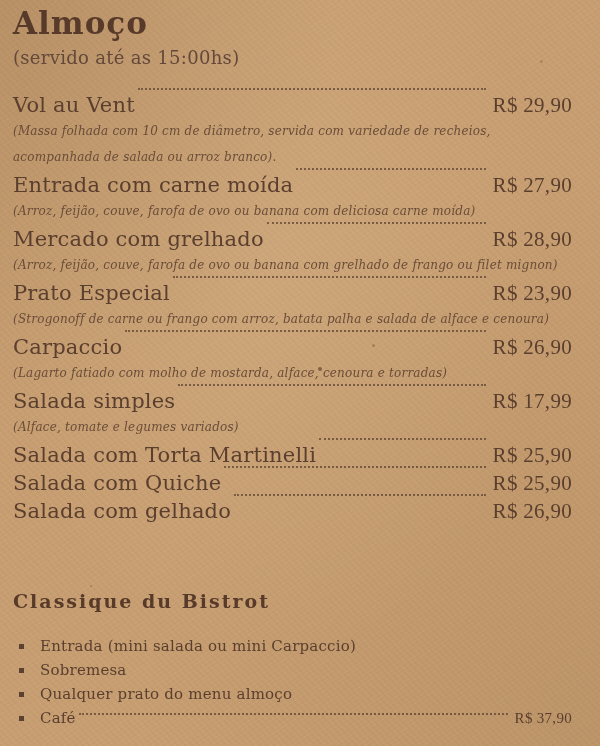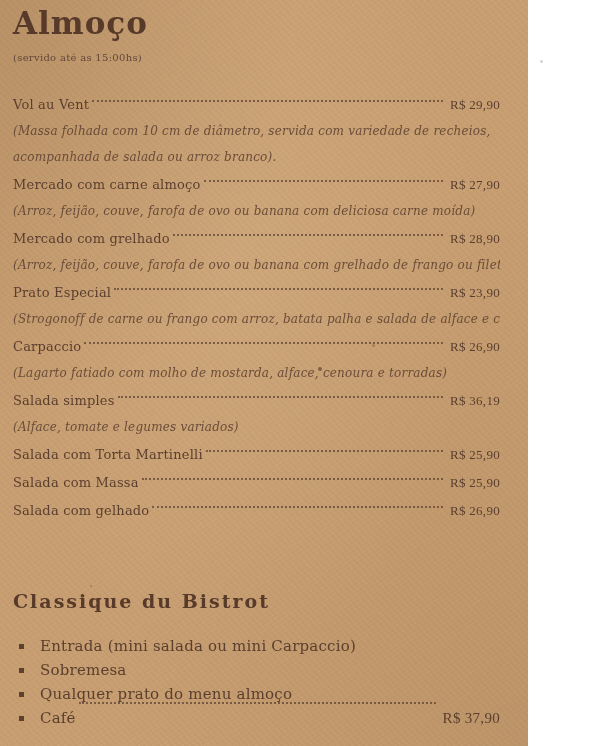--- a/index.html
+++ b/index.html
@@ -2,54 +2,54 @@
 <html><head>
 <meta charset="utf-8">
 <style>
   html,body{margin:0;padding:0;}
   body{
     width:600px;height:746px;overflow:hidden;
     font-family:"DejaVu Serif", serif;
   }
   .page{
     position:relative;
-    width:528px;height:746px;
+    width:600px;height:746px;
     box-sizing:border-box;
     padding:6px 28px 0 13px;
     background:
       radial-gradient(ellipse at 45% 35%, rgba(255,235,200,0.10), rgba(0,0,0,0) 60%),
       radial-gradient(ellipse at 100% 100%, rgba(90,60,30,0.10), rgba(0,0,0,0) 55%),
       radial-gradient(ellipse at 0% 0%, rgba(80,50,25,0.12), rgba(0,0,0,0) 40%),
       repeating-linear-gradient(47deg, rgba(120,85,50,0.045) 0 2px, rgba(0,0,0,0) 2px 5px),
       repeating-linear-gradient(-33deg, rgba(255,230,190,0.05) 0 1px, rgba(0,0,0,0) 1px 4px),
       #c79e71;
     color:#5c4030;
   }
   .title{
     font-size:31px;
     font-weight:bold;
     letter-spacing:1px;
     color:#583a2a;
     line-height:34px;
   }
   .subtitle{
     margin-top:10px;
-    font-size:10px;
+    font-size:18px;
     line-height:16px;
     color:#64483a;
     letter-spacing:0.3px;
   }
   .items{margin-top:26px;}
   .item{margin-bottom:2px;}
   .row{
     display:flex;
-    align-items:center;
+    align-items:flex-start;
     height:26px;
     line-height:26px;
-    font-size:13px;
+    font-size:21px;
   }
   .name{
     white-space:nowrap;
     color:#5a3e2e;
     letter-spacing:0.2px;
   }
   .dots{
     flex:1;
     border-bottom:2px dotted rgba(92,64,48,0.72);
     transform:translateY(-4px);
@@ -76,21 +76,21 @@
     margin-top:60px;
     font-size:19px;
     font-weight:bold;
     letter-spacing:2px;
     color:#583a2a;
     line-height:34px;
   }
   .bullets{margin-top:16px;}
   .bullet-row{
     display:flex;
-    align-items:flex-start;
+    align-items:center;
     height:24px;
     line-height:24px;
     font-size:15px;
   }
   .bullet-square{
     width:5px;height:5px;
     background:#5c4030;
     margin:0 16px 0 6px;
     align-self:center;
     flex:0 0 auto;
@@ -122,21 +122,21 @@
         <div>
 
             <div class="desc">(Massa folhada com 10 cm de diâmetro, servida com variedade de recheios,</div>
 
             <div class="desc">acompanhada de salada ou arroz branco).</div>
           </div>
       </div>
 
       <div class="item">
         <div class="row">
-          <span class="name">Mercado com carne almoço</span>
+          <span class="name">Entrada com carne moída</span>
           <span class="dots"></span>
           <span class="price">R$ 27,90</span>
         </div>
         <div>
 
             <div class="desc">(Arroz, feijão, couve, farofa de ovo ou banana com deliciosa carne moída)</div>
           </div>
       </div>
 
       <div class="item">
@@ -172,42 +172,42 @@
         <div>
 
             <div class="desc">(Lagarto fatiado com molho de mostarda, alface, cenoura e torradas)</div>
           </div>
       </div>
 
       <div class="item">
         <div class="row">
           <span class="name">Salada simples</span>
           <span class="dots"></span>
-          <span class="price">R$ 36,19</span>
+          <span class="price">R$ 17,99</span>
         </div>
         <div>
 
             <div class="desc">(Alface, tomate e legumes variados)</div>
           </div>
       </div>
 
       <div class="item">
         <div class="row">
           <span class="name">Salada com Torta Martinelli</span>
           <span class="dots"></span>
           <span class="price">R$ 25,90</span>
         </div>
         <div>
           
         </div>
       </div>
 
       <div class="item">
         <div class="row">
-          <span class="name">Salada com Massa</span>
+          <span class="name">Salada com Quiche</span>
           <span class="dots"></span>
           <span class="price">R$ 25,90</span>
         </div>
         <div>
           
         </div>
       </div>
 
       <div class="item">
         <div class="row">

